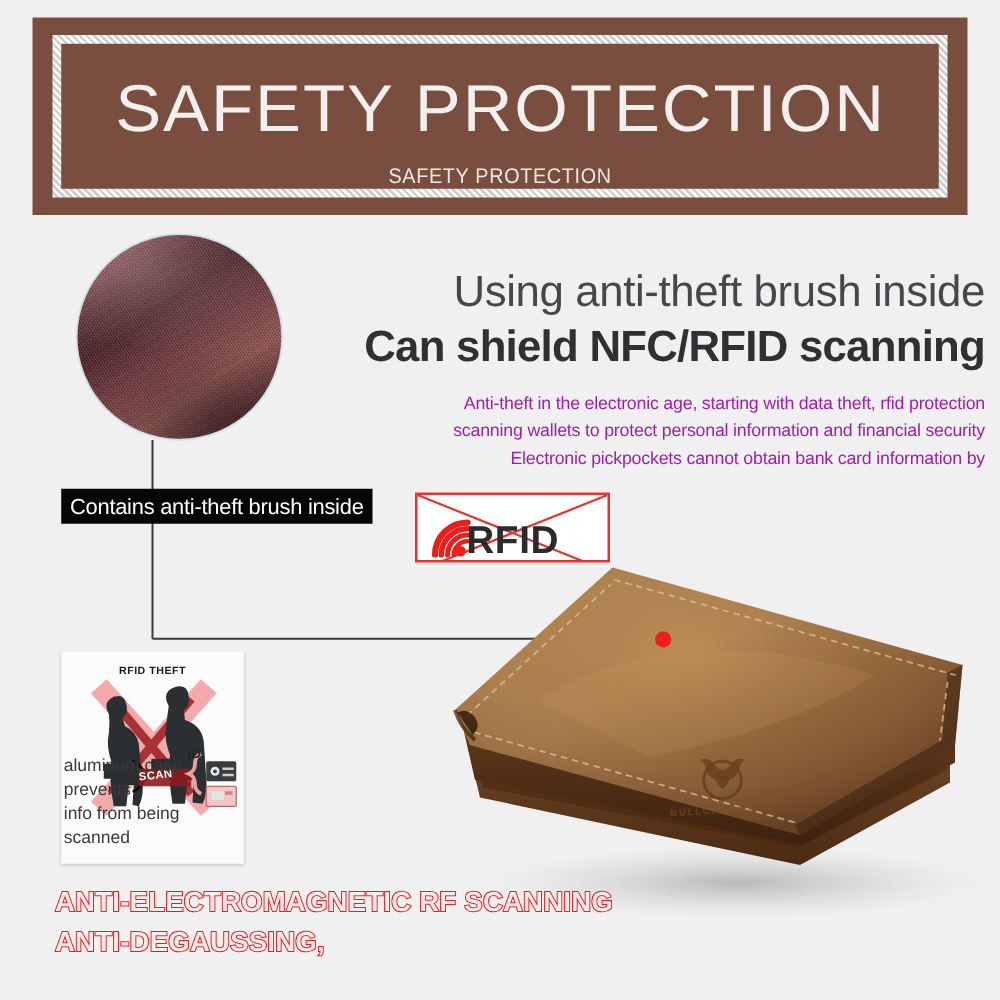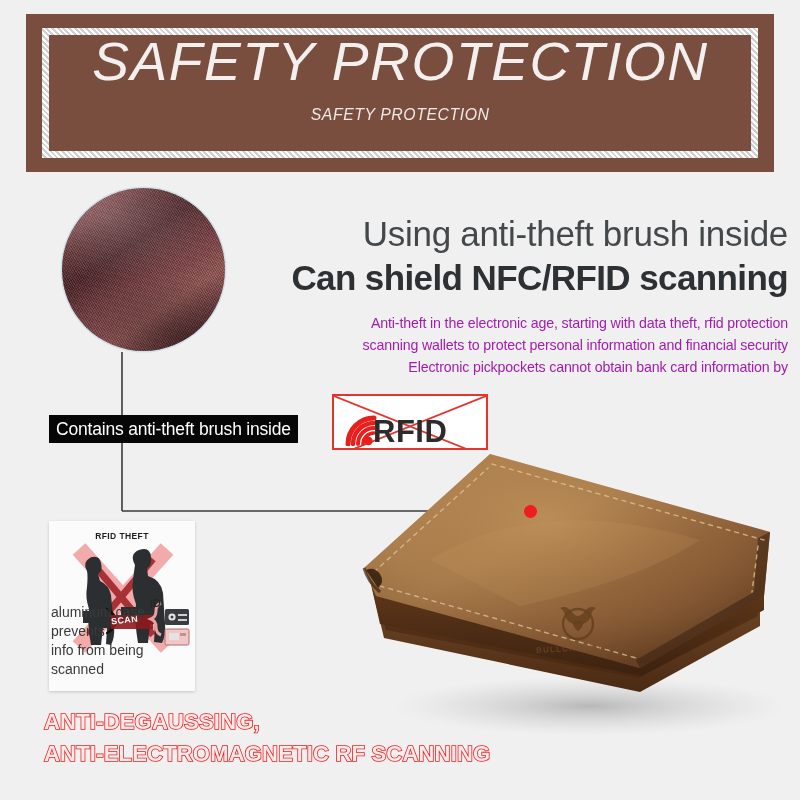--- a/index.html
+++ b/index.html
@@ -26,21 +26,21 @@
         #ffffff 0px, #ffffff 2px,
         #cfcfcf 2px, #cfcfcf 4px);
     background-origin:border-box;
     background-clip:border-box;
     position:relative;
   }
   #header-frame-inner{
     position:absolute; inset:0;
     background:#7a4e3e;
     display:flex; flex-direction:column;
-    align-items:center; justify-content:flex-start;font-style:italic;
+    align-items:center; justify-content:flex-end;
   }
   #banner-title{
     color:#f2efee;
     font-size:53px;
     letter-spacing:1.5px;
     font-weight:400;
     line-height:1;
     white-space:nowrap;
     transform:scaleX(1.04);
   }
@@ -99,21 +99,21 @@
   }
 
   
   #connector-svg{
     position:absolute; left:0; top:0; width:800px; height:800px;
     pointer-events:none;
   }
 
   
   #anti-theft-label{
-    position:absolute; left:49px; top:415px;
+    position:absolute; left:49px; top:391px;
     height:28px; padding:0 7px;
     background:#060606; color:#ffffff;
     font-size:17.5px; line-height:28px;
     white-space:nowrap; letter-spacing:-.2px;
   }
 
   
   #rfid-logo{
     position:absolute; left:332px; top:394px;
     width:156px; height:56px;
@@ -367,15 +367,15 @@
     <circle cx="26" cy="26" r="15" fill="none" stroke="#5a3716" stroke-width="2.4" opacity=".85"></circle>
     <path d="M8,10 q6,-3 11,3 q4,5 7,5 q3,0 7,-5 q5,-6 11,-3 q-4,2 -5,7 q-1,6 -6,8 l-7,2 l-7,-2 q-5,-2 -6,-8 q-1,-5 -5,-7 z" fill="#5a3716" opacity=".85"></path>
     <path d="M20,24 q6,-3 12,0 q-2,7 -6,9 q-4,-2 -6,-9 z" fill="#5a3716" opacity=".85"></path>
   </svg>
   <div id="wallet-brand-text">BULLCAPTAIN</div>
 </div>
 
 <div id="hotspot-dot"></div>
 
 <div id="bottom-claims">
+  <div class="claim-line">ANTI-ELECTROMAGNETIC RF SCANNING</div>
   <div class="claim-line">ANTI-DEGAUSSING,</div>
-  <div class="claim-line">ANTI-ELECTROMAGNETIC RF SCANNING</div>
 </div>
 
 </body></html>

